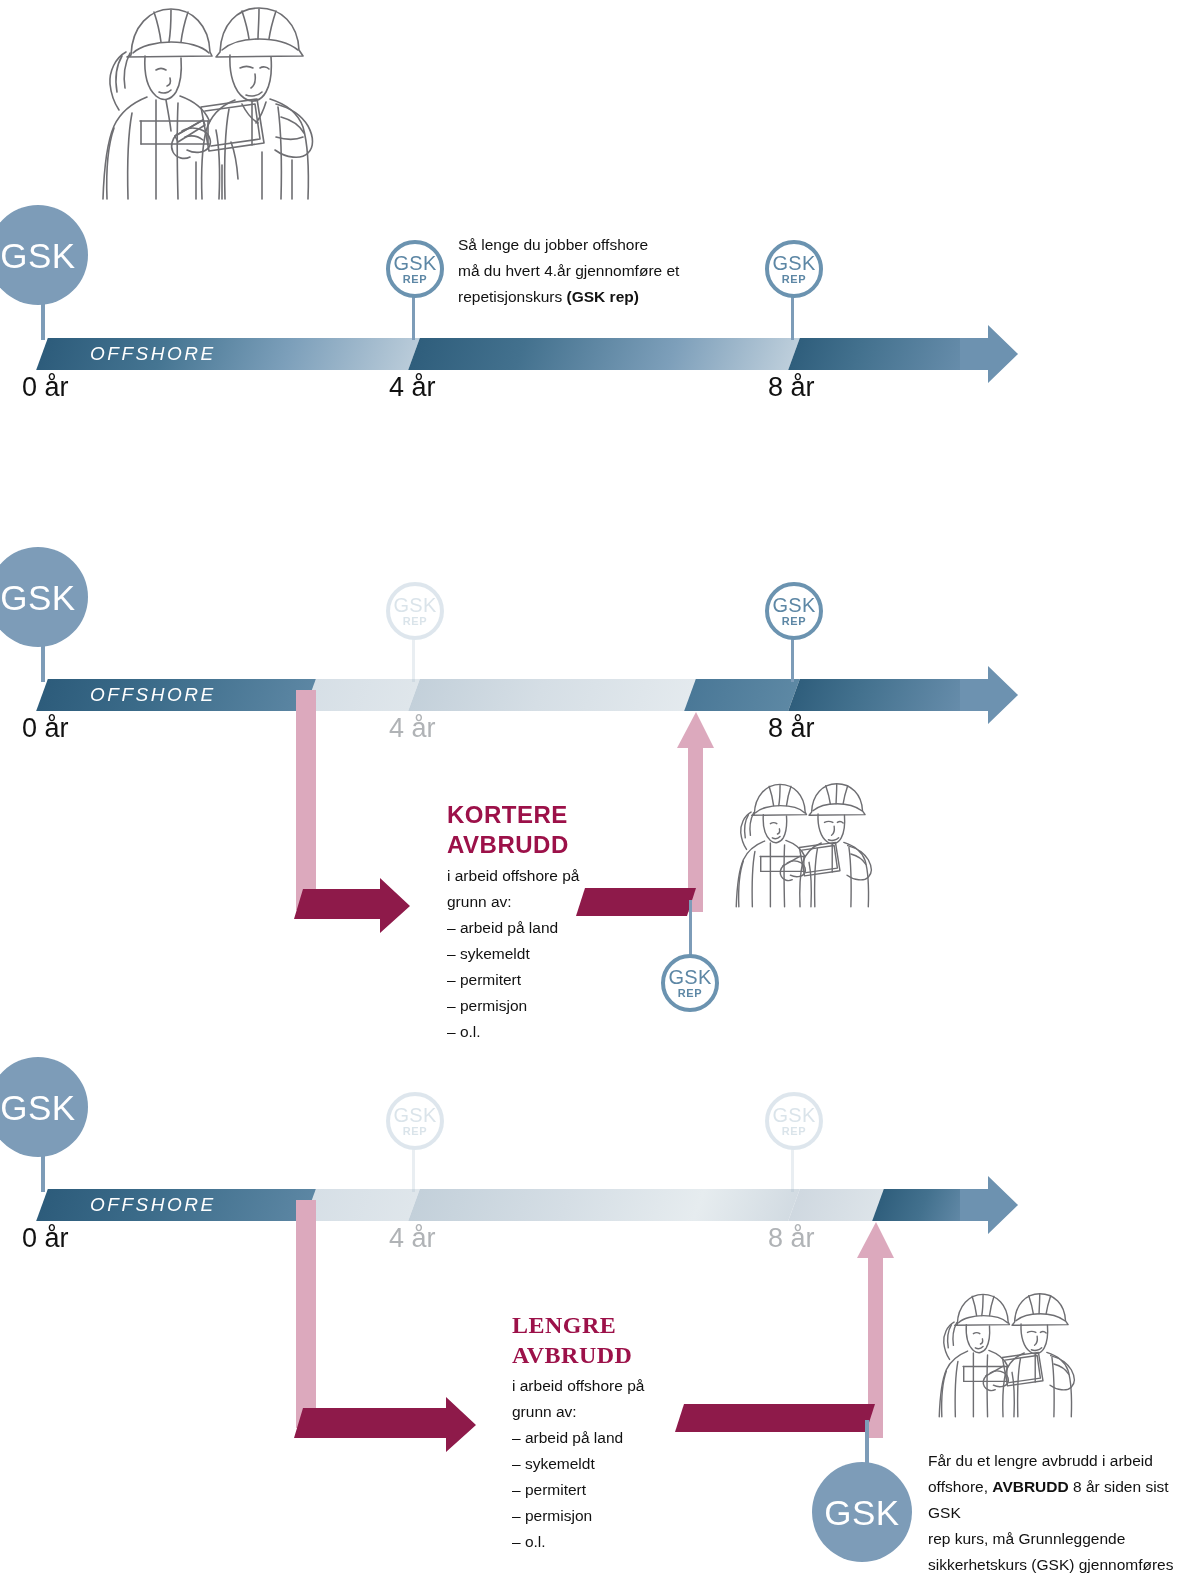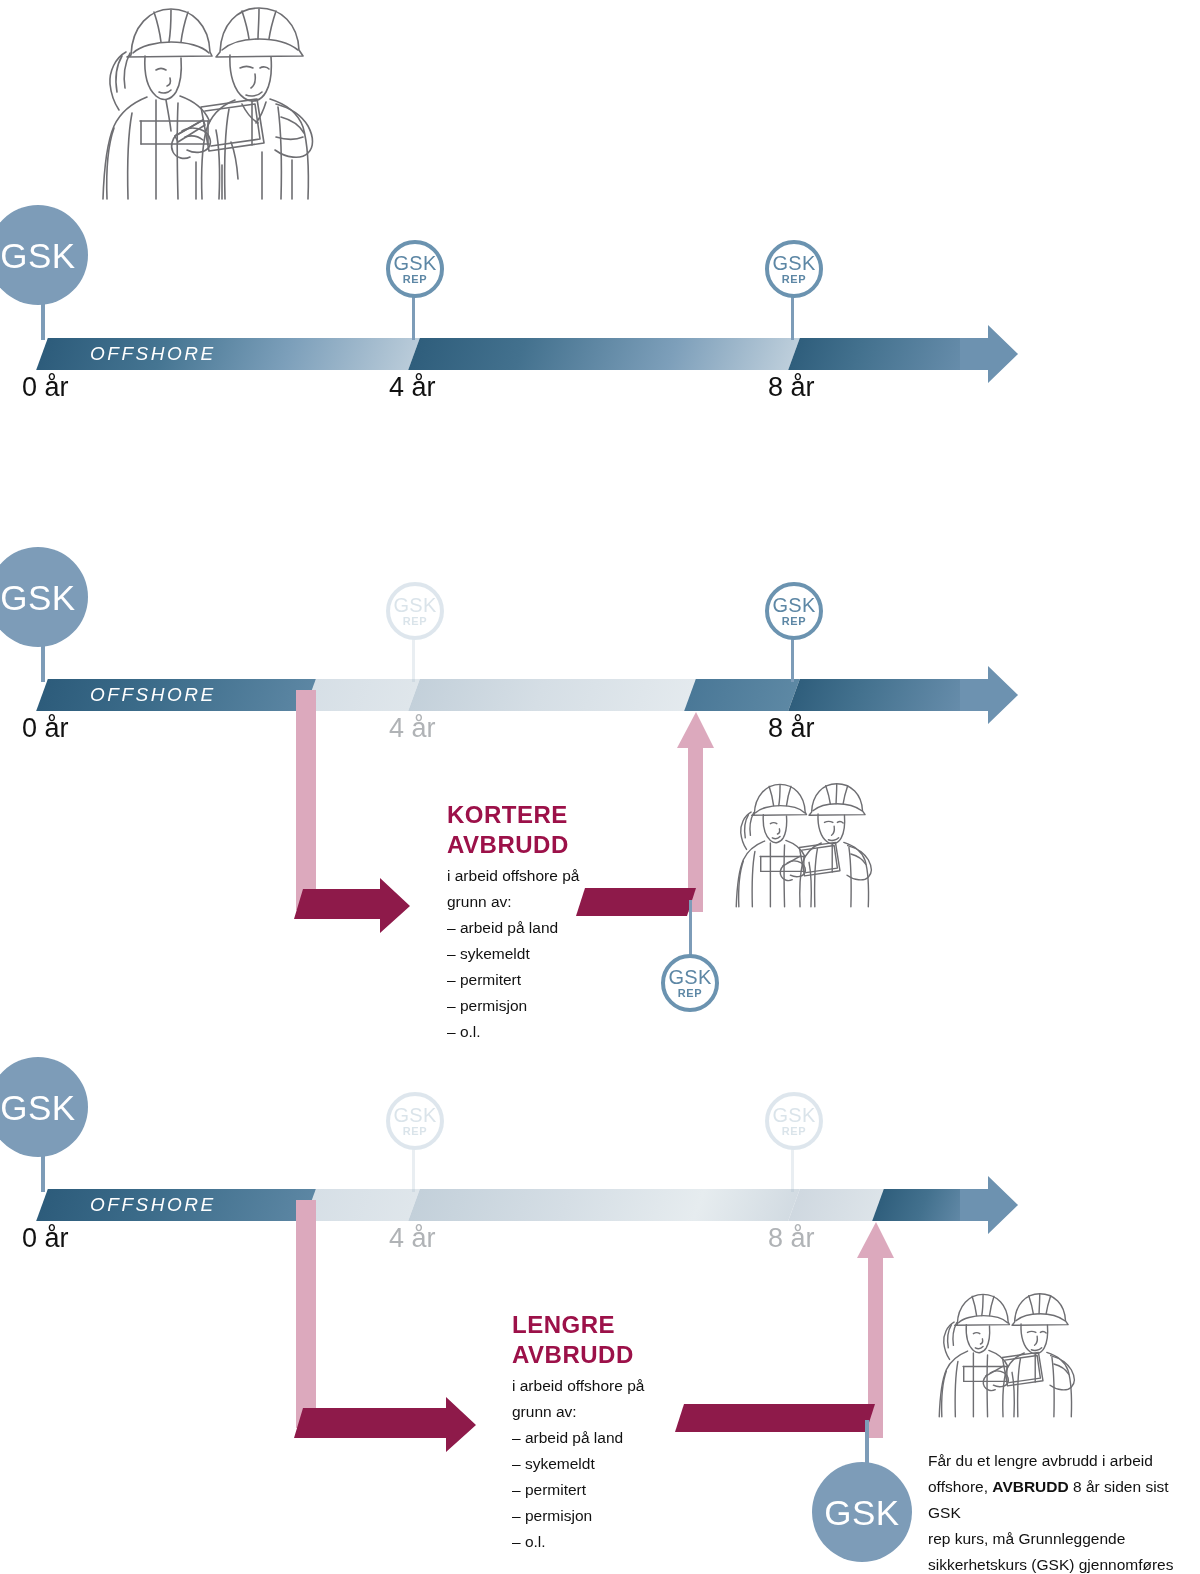--- a/index.html
+++ b/index.html
@@ -232,20 +232,23 @@
   </div>
 
   <div class="pin gsk-rep" style="left:765px;top:240px;width:60px;height:100px;">
     <div class="stem" style="left:26px;top:56px;width:3px;height:44px;"></div>
     <div class="bubble" style="left:0;top:0;width:58px;height:58px;">
       <span class="t1">GSK</span>
       <span class="t2">REP</span>
     </div>
   </div>
 
+  <div class="bodytext" style="left:458px;top:232px;width:300px;">Så lenge du jobber offshore
+må du hvert 4.år gjennomføre et
+repetisjonskurs <b>(GSK rep)</b></div>
 
   <div class="track" style="left:0;top:679px;width:1060px;">
     <div class="seg" style="left:42px;width:272px;">
       <div class="skewbox" style="background:linear-gradient(90deg,#2d5c7b 0%,#3c6c8a 40%,#5d87a4 100%);"></div>
     </div>
     <div class="seg" style="left:310px;width:104px;">
       <div class="skewbox" style="background:linear-gradient(90deg,#d6dfe6 0%,#dfe6eb 100%);"></div>
     </div>
     <div class="seg" style="left:414px;width:280px;">
       <div class="skewbox" style="background:linear-gradient(90deg,#c3d0da 0%,#d5dee5 45%,#e4eaee 100%);"></div>
@@ -426,21 +429,21 @@
     <polygon points="0,46 9,16 152,16 152,5 182,33 152,60 152,46" fill="#8e1a4a"></polygon>
   </svg>
 
   <svg class="abs" style="left:852px;top:1222px;" width="42" height="216" viewBox="0 0 42 216">
     <polygon points="16,216 16,36 5,36 24,0 42,36 31,36 31,216" fill="#dca9bd"></polygon>
   </svg>
   <svg class="maroon" style="left:675px;top:1402px;" width="200" height="32" viewBox="0 0 200 32">
     <polygon points="0,30 9,2 200,2 191,30" fill="#8e1a4a"></polygon>
   </svg>
 
-  <div class="heading" style="left:512px;top:1310px;">LENGRE
+  <div class="heading" style="left:512px;top:1310px;font-family:Liberation Serif, serif;">LENGRE
 AVBRUDD</div>
   <div class="listtext" style="left:512px;top:1373px;">i arbeid offshore på
 grunn av:</div>
   <div class="listtext" style="left:512px;top:1425px;">– arbeid på land
 – sykemeldt
 – permitert
 – permisjon
 – o.l.</div>
 
   <div class="pin gsk-solid" style="left:812px;top:1420px;width:112px;height:140px;">

